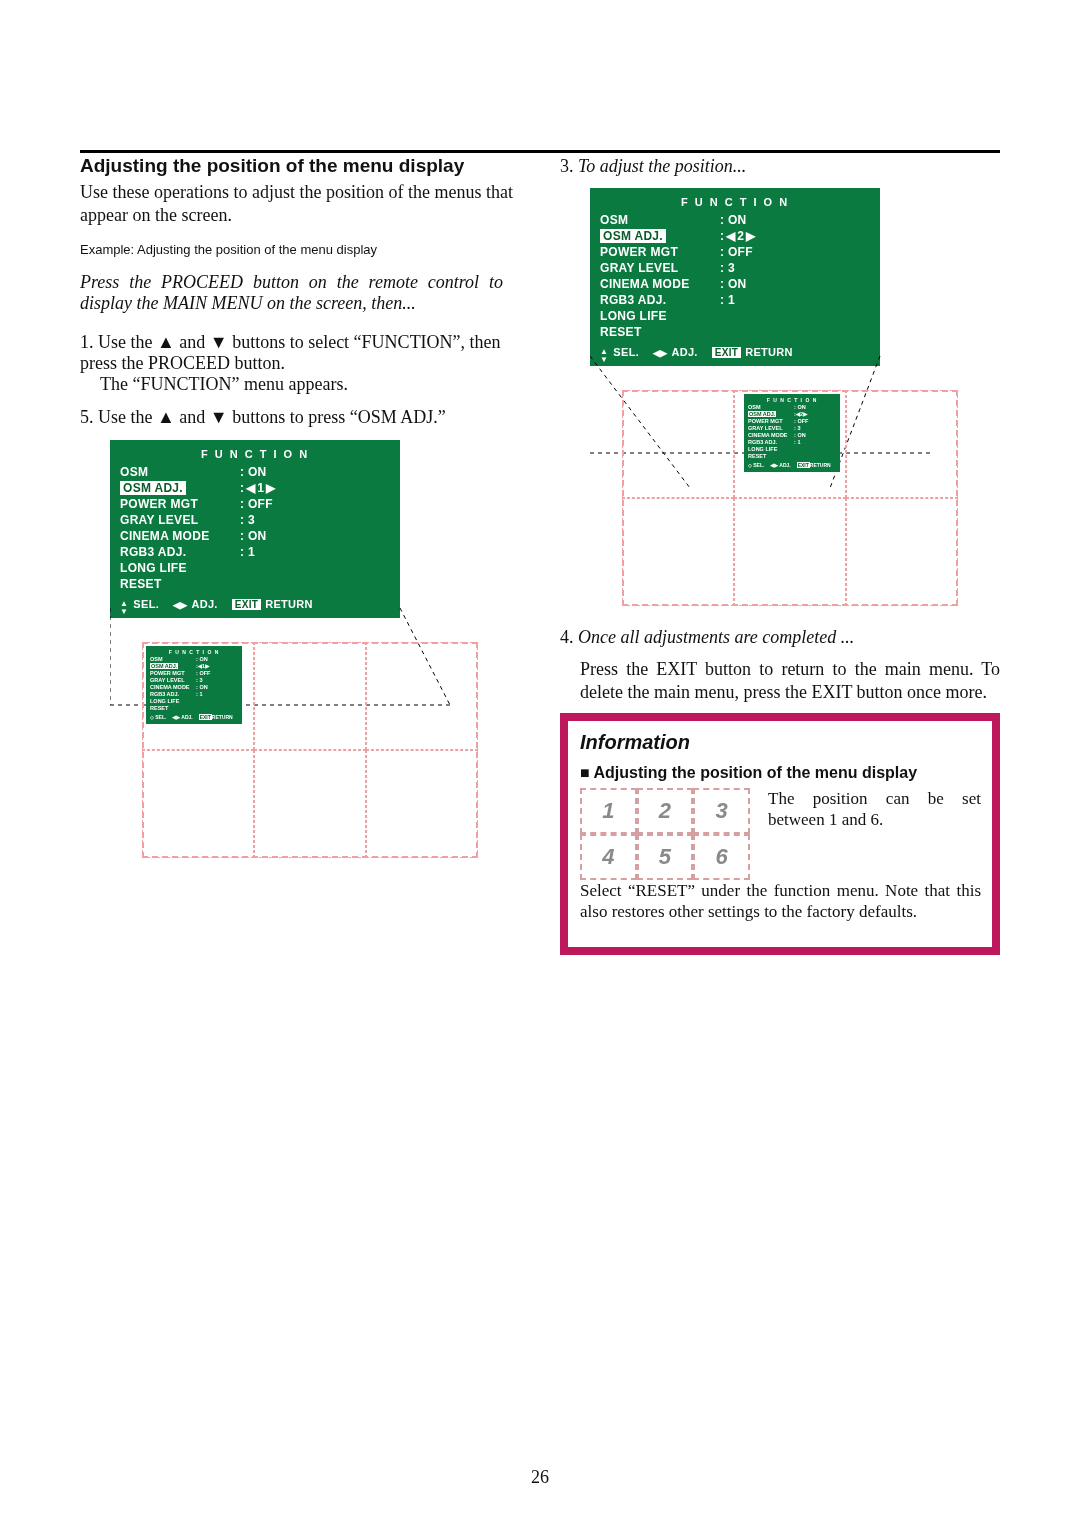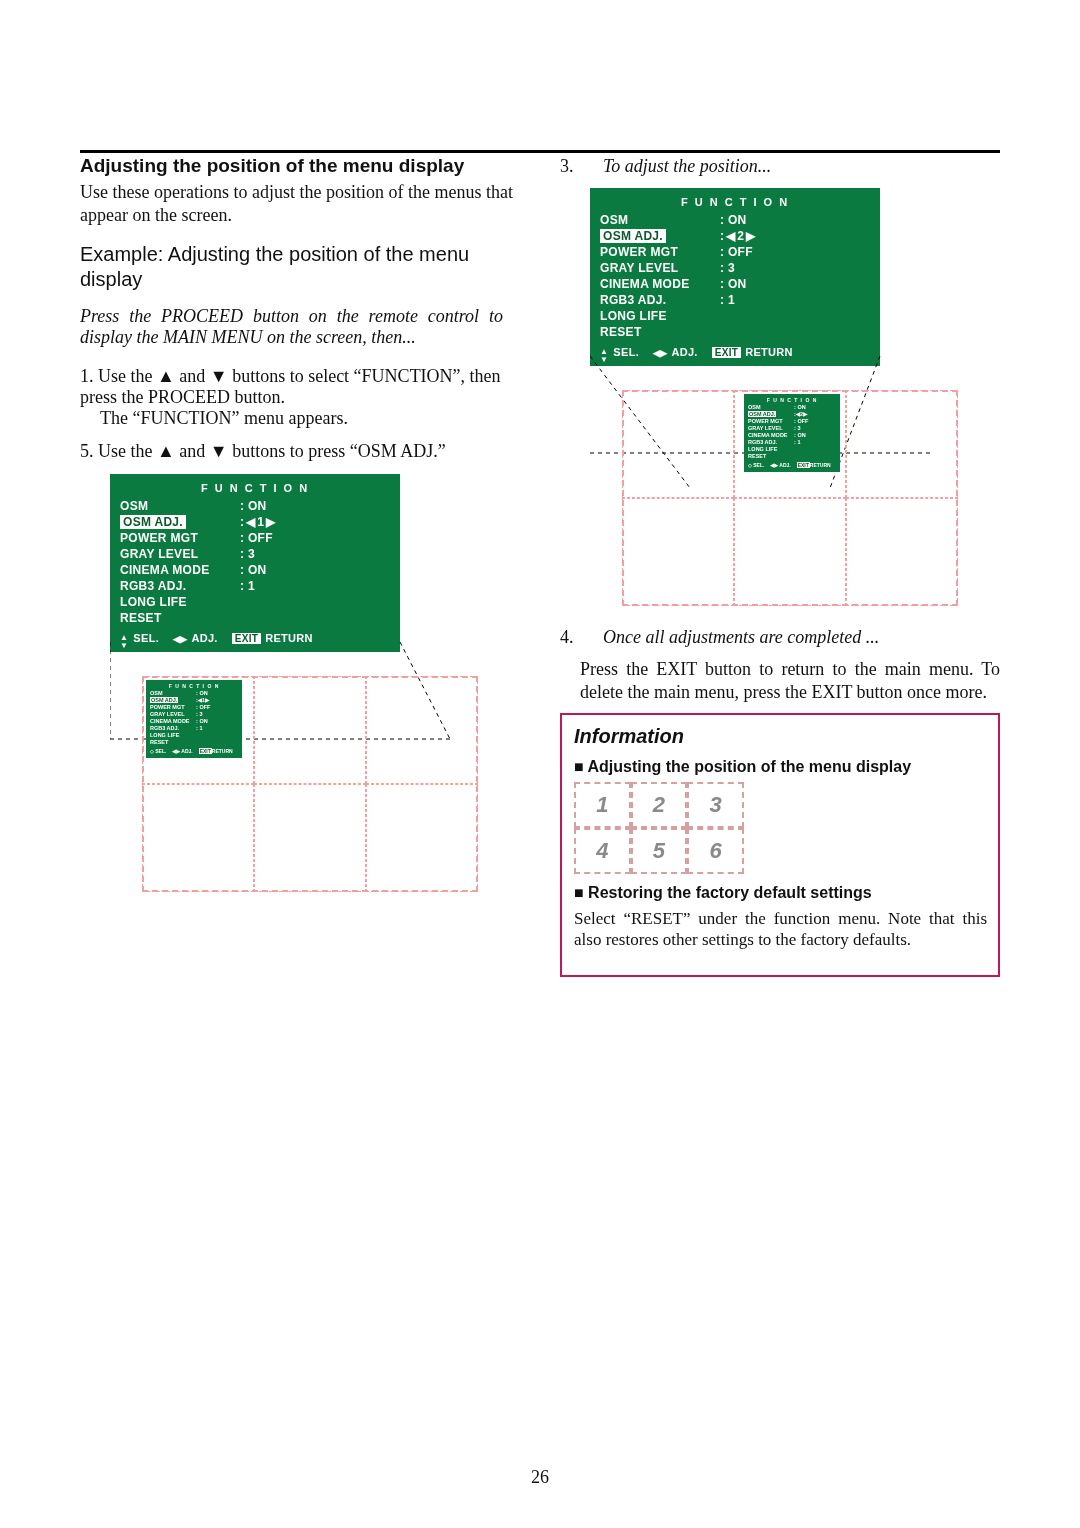--- a/index.html
+++ b/index.html
@@ -39,25 +39,25 @@
     gap: 40px;
   }
   .col { flex: 1 1 0; min-width: 0; }
   h2.section {
     font-family: Arial, Helvetica, sans-serif;
     font-weight: 700;
     font-size: 19px;
     margin: 0 0 4px 0;
   }
   p { margin: 0 0 10px 0; line-height: 1.25; }
-  p.ex { font-family: Arial, Helvetica, sans-serif; font-size: 20px; margin: 16px 0 14px 0; }
+  p.ex { font-family: Arial, Helvetica, sans-serif; font-size: 13px; margin: 16px 0 14px 0; }
   em.note { font-style: italic; display: block; margin: 0 17px 18px 0; text-align: justify; }
   ol.steps { margin: 0; padding: 0; list-style: none; }
   ol.steps > li { margin: 0 0 12px 0; }
-  em.step-title { font-style: italic; margin-left: 25px; }
+  em.step-title { font-style: italic; }
   .arrow { font-family: Arial, sans-serif; }
   
   .osd-wrap { position: relative; margin: 8px 0 0 30px; }
   .osd {
     background: var(--green);
     color: #fff;
     width: 290px;
     padding: 8px 10px 8px 10px;
     font-family: Arial, Helvetica, sans-serif;
     font-size: 12px;
@@ -111,21 +111,21 @@
   .mini-osd .title { text-align:center; letter-spacing:1px; font-size:5px; }
   .mini-osd .mrow { display:flex; }
   .mini-osd .ml { width: 46px; }
   .mini-osd .mv::before { content:":  "; }
   .mini-osd .msel { background:#fff; color: var(--green-d); padding: 0 1px; }
   .mini-osd .mbar { display:flex; gap:6px; margin-top:2px; font-size:5px; }
   .mini-osd .mbar .exit { background:#fff; color:var(--green-d); padding:0 1px; }
   svg.leaders { position:absolute; left:0; top:0; pointer-events:none; }
   
   .info {
-    border: 2px solid #be185d;
+    border: 8px solid #be185d;
     padding: 10px 11px 14px 12px;
     font-family: "Times New Roman", Times, serif;
   }
   .info h3 {
     font-family: Arial, Helvetica, sans-serif;
     font-style: italic;
     font-weight: 900;
     font-size: 20px;
     margin: 0 0 6px 0;
   }
@@ -395,21 +395,21 @@
         <div class="sub">Adjusting the position of the menu display</div>
         <div class="row2">
           <div class="six">
             <div class="cell">1</div>
             <div class="cell">2</div>
             <div class="cell">3</div>
             <div class="cell">4</div>
             <div class="cell">5</div>
             <div class="cell">6</div>
           </div>
+          <p style="flex:1">The position can be set between 1 and 6.</p>
         </div>
-        <div class="sub">Restoring the factory default settings</div>
         <p>Select “RESET” under the function menu. Note that this also restores other settings to the factory defaults.</p>
       </div>
     </div>
   </div>
 
   <div class="pagenum">26</div>
 </div>
 
 </body></html>

